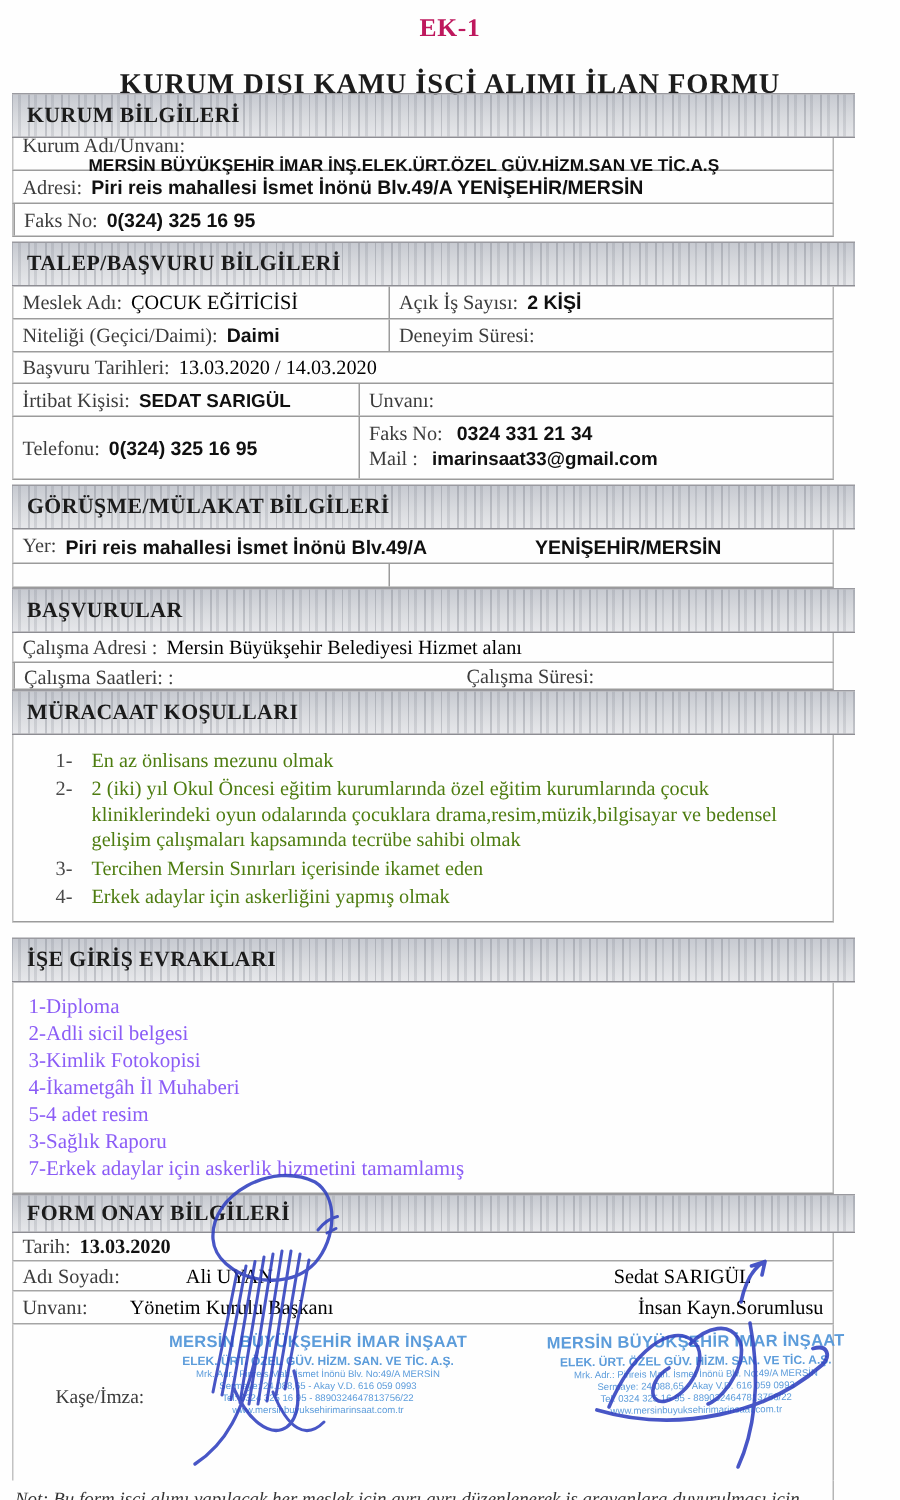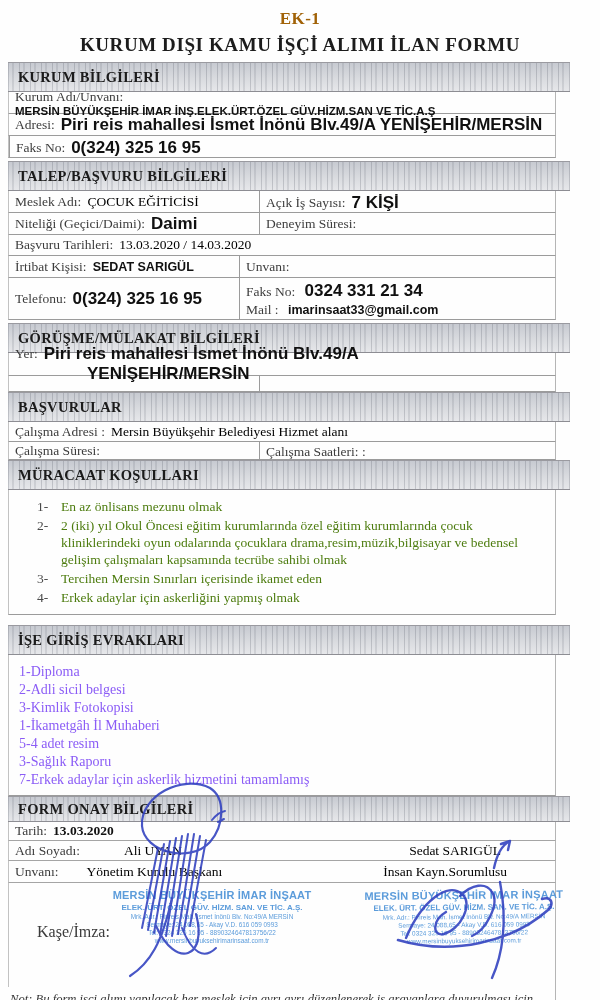--- a/index.html
+++ b/index.html
@@ -2,22 +2,22 @@
 <html><head>
 <meta charset="utf-8">
 <style>
   html,body{margin:0;padding:0;background:#e9e9e9;}
   .page{
     position:relative;width:600px;height:1000px;background:#fefefe;
     margin:0 auto;overflow:hidden;
     font-family:"Liberation Serif",serif;color:#2e2e2e;
   }
   .titleblock{padding-top:9px;text-align:center;}
-  .ek{font-size:17px;font-weight:bold;color:#a16207;letter-spacing:.5px;}
-  .heading{font-size:19px;font-weight:bold;color:#1c1c1c;letter-spacing:.6px;margin-top:5px;}
+  .ek{font-size:17px;font-weight:bold;color:#be185d;letter-spacing:.5px;}
+  .heading{font-size:19px;font-weight:bold;color:#1c1c1c;letter-spacing:.6px;margin-top:17px;}
   .form{position:absolute;left:8px;top:62px;width:548px;}
   .secbar{
     height:30px;display:flex;align-items:center;box-sizing:border-box;
     padding-left:10px;margin-right:-14px;
     background-image:
       repeating-linear-gradient(90deg, rgba(70,75,88,.22) 0 1px, rgba(255,255,255,0) 1px 4px,
         rgba(95,100,112,.16) 4px 6px, rgba(255,255,255,0) 6px 11px),
       linear-gradient(180deg,#c7cad1 0%,#d9dbdf 55%,#e6e7ea 100%);
     border-top:1px solid #9a9aa0;border-bottom:1px solid #8d8d93;
     font-weight:bold;font-size:14.5px;color:#1b1b1b;letter-spacing:.3px;
@@ -25,38 +25,38 @@
   .row{
     display:flex;align-items:center;box-sizing:border-box;
     border-bottom:1px solid #9b9b9b;border-left:1px solid #c2c2c2;border-right:1px solid #b5b5b5;
     font-size:13.5px;padding:0;
   }
   .cell{box-sizing:border-box;padding:2px 6px;display:flex;align-items:center;flex-wrap:wrap;}
   .cell.right{border-left:1px solid #9b9b9b;flex:1;align-self:stretch;}
   .lab{color:#3c3c3c;margin-right:6px;white-space:nowrap;}
   .val-sans{font-family:"Liberation Sans",sans-serif;font-weight:bold;color:#101010;}
   .val-serif{color:#000000;}
-  .sz11{font-size:11.5px;}
+  .sz11{font-size:11.5px;margin-left:44px;}
   .sz12{font-size:12.5px;}
-  .sz13{font-size:17px;}
+  .sz13{font-size:13px;}
   .listblock{
     box-sizing:border-box;border-left:1px solid #c2c2c2;border-right:1px solid #b5b5b5;
     border-bottom:1px solid #9b9b9b;padding:8px 10px 6px 28px;font-size:13.5px;color:#333;
   }
   .olitem{display:flex;margin-bottom:2px;line-height:17px;}
   .olitem .no{width:24px;flex:none;color:#4a4a4a;}
   .olitem .txt{flex:1;color:#4d7c0f;}
   .plainlist{line-height:18px;font-size:14px;color:#8b5cf6;padding-left:8px;}
   .onayrow{border-bottom:1px solid #a5a5a5;display:flex;align-items:center;
     border-left:1px solid #c2c2c2;border-right:1px solid #b5b5b5;box-sizing:border-box;
     font-size:13.5px;padding:1px 6px;}
   .spacer{flex:1;}
   .kasearea{position:relative;height:104px;border-left:1px solid #c2c2c2;
     border-right:1px solid #b5b5b5;box-sizing:border-box;}
-  .kaselab{position:absolute;left:28px;top:40px;font-size:16px;color:#3c3c3c;}
+  .kaselab{position:absolute;left:28px;top:40px;font-size:13px;color:#3c3c3c;}
   .stamp{
     position:absolute;text-align:center;color:#4f94d8;line-height:1.25;
     font-family:"Liberation Sans",sans-serif;opacity:.92;width:250px;
   }
   .stamp .s1{font-size:11px;font-weight:bold;letter-spacing:.2px;}
   .stamp .s2{font-size:8px;font-weight:bold;}
   .stamp .s3,.stamp .s4,.stamp .s5,.stamp .s6{font-size:6.4px;}
   .noteblock{
     border-bottom:1px solid #9b9b9b;border-right:1px solid #b5b5b5;box-sizing:border-box;
     font-style:italic;font-size:12.6px;color:#333;padding:4px 8px 5px 2px;line-height:1.3;
@@ -96,21 +96,21 @@
     </div>
 
     <div class="secbar" style="margin-top:3px">TALEP/BAŞVURU BİLGİLERİ</div>
     <div class="row" style="height:22px">
       <div class="cell" style="width:250px">
         <span class="lab">Meslek Adı:</span>
         <span class="val-serif">ÇOCUK EĞİTİCİSİ</span>
       </div>
       <div class="cell right">
         <span class="lab">Açık İş Sayısı:</span>
-        <span class="val-sans sz13">7 KİŞİ</span>
+        <span class="val-sans sz13">2 KİŞİ</span>
       </div>
     </div>
     <div class="row" style="height:22px">
       <div class="cell" style="width:250px">
         <span class="lab">Niteliği (Geçici/Daimi):</span>
         <span class="val-sans sz13">Daimi</span>
       </div>
       <div class="cell right">
         <span class="lab">Deneyim Süresi:</span>
       </div>
@@ -161,25 +161,25 @@
     </div>
 
     <div class="secbar">BAŞVURULAR</div>
     <div class="row" style="height:20px">
       <div class="cell" style="width:100%">
         <span class="lab">Çalışma Adresi :</span>
         <span class="val-serif">Mersin Büyükşehir Belediyesi Hizmet alanı</span>
       </div>
     </div>
     <div class="row" style="height:18px">
+      <div class="cell right">
+        <span class="lab">Çalışma Saatleri: :</span>
+      </div>
       <div class="cell" style="width:250px">
         <span class="lab">Çalışma Süresi:</span>
-      </div>
-      <div class="cell right">
-        <span class="lab">Çalışma Saatleri: :</span>
       </div>
     </div>
 
     <div class="secbar">MÜRACAAT KOŞULLARI</div>
     <div class="listblock" style="min-height:108px">
       <div class="olitem">
         <span class="no">1-</span>
         <span class="txt">En az önlisans mezunu olmak</span>
       </div>
       <div class="olitem">
@@ -194,42 +194,42 @@
         <span class="no">4-</span>
         <span class="txt">Erkek adaylar için askerliğini yapmış olmak</span>
       </div>
     </div>
 
     <div class="secbar" style="margin-top:10px">İŞE GİRİŞ EVRAKLARI</div>
     <div class="listblock plainlist" style="padding-left:10px">
       <div>1-Diploma</div>
       <div>2-Adli sicil belgesi</div>
       <div>3-Kimlik Fotokopisi</div>
-      <div>1-İkametgâh İl Muhaberi</div>
+      <div>4-İkametgâh İl Muhaberi</div>
       <div>5-4 adet resim</div>
       <div>3-Sağlık Raporu</div>
       <div>7-Erkek adaylar için askerlik hizmetini tamamlamış</div>
     </div>
 
     <div class="secbar" style="height:26px">FORM ONAY BİLGİLERİ</div>
     <div class="onayrow" style="height:19px">
       <span class="lab">Tarih:</span>
       <span style="font-weight:bold;color:#121212">13.03.2020</span>
     </div>
     <div class="onayrow" style="height:20px">
       <span class="lab">Adı Soyadı:</span>
       <span class="val-serif" style="margin-left:38px">Ali UYAN</span>
       <span class="spacer"></span>
       <span class="val-serif" style="margin-right:48px">Sedat SARIGÜL</span>
     </div>
     <div class="onayrow" style="height:22px">
       <span class="lab">Unvanı:</span>
       <span class="val-serif" style="margin-left:22px">Yönetim Kurulu Başkanı</span>
       <span class="spacer"></span>
-      <span class="val-serif" style="margin-right:42px">İnsan Kayn.Sorumlusu</span>
+      <span class="val-serif" style="">İnsan Kayn.Sorumlusu</span>
     </div>
 
     <div class="kasearea">
       <span class="kaselab">Kaşe/İmza:</span>
       <div class="stamp" style="left:78px;top:6px">
         <div class="s1">MERSİN BÜYÜKŞEHİR İMAR İNŞAAT</div>
         <div class="s2">ELEK. ÜRT. ÖZEL GÜV. HİZM. SAN. VE TİC. A.Ş.</div>
         <div class="s3">Mrk. Adr.: Pirireis Mah. İsmet İnönü Blv. No:49/A  MERSİN</div>
         <div class="s4">Sermaye: 24.088,65 - Akay V.D. 616 059 0993</div>
         <div class="s5">Tel: 0324 325 16 95 - 8890324647813756/22</div>

